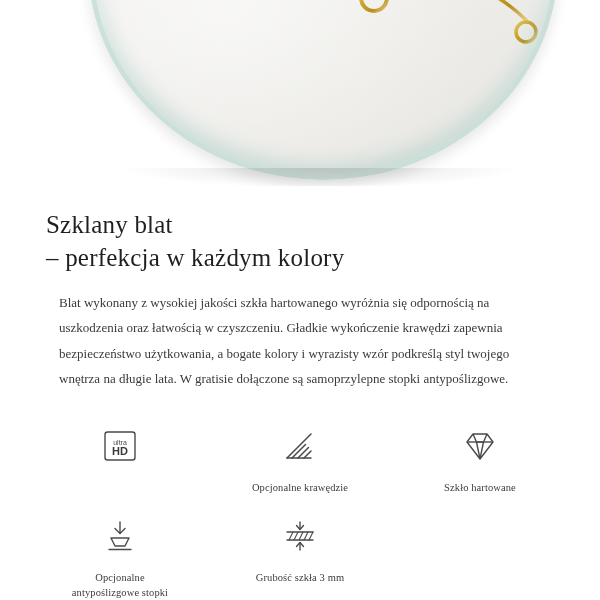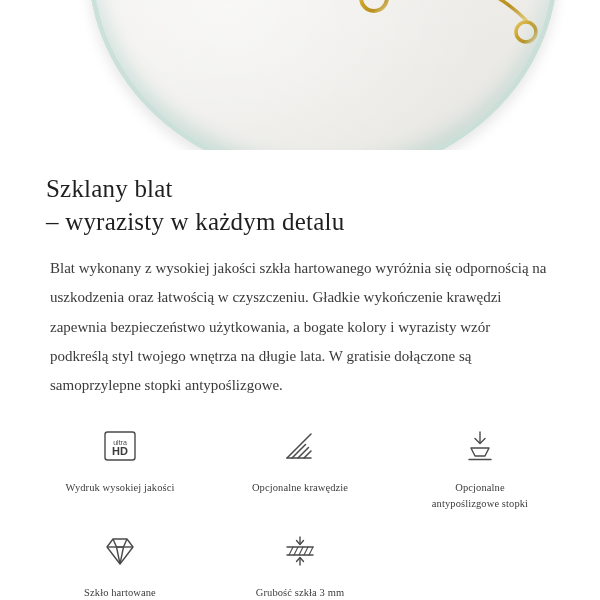--- a/index.html
+++ b/index.html
@@ -78,24 +78,24 @@
     line-height: 1.32;
     font-weight: 400;
     color: #1f1f1f;
     letter-spacing: 0.2px;
     margin: 0 0 16px 0;
   }
   .headline .line2 { display: block; }
 
   .body-copy {
     font-family: "Liberation Serif", serif;
-    font-size: 15px;
+    font-size: 13px;
     line-height: 1.95;
     color: #3a3a3a;
-    margin: 4px;
+    margin: 13px;
     max-width: 510px;
   }
 
   
   .features {
     margin-top: 22px;
     padding: 0 30px;
     display: grid;
     grid-template-columns: repeat(3, 1fr);
     grid-row-gap: 20px;
@@ -183,78 +183,77 @@
         </g>
       </svg>
 
     </div>
     <div class="hero-shadow"></div>
   </div>
 
   <div class="content">
     <h1 class="headline">
       <span>Szklany blat</span>
-      <span class="line2">– wyrazisty w każdym detalu</span>
+      <span class="line2">– perfekcja w każdym kolory</span>
     </h1>
     <p class="body-copy">Blat wykonany z wysokiej jakości szkła hartowanego wyróżnia się odpornością na uszkodzenia oraz łatwością w czyszczeniu. Gładkie wykończenie krawędzi zapewnia bezpieczeństwo użytkowania, a bogate kolory i wyrazisty wzór podkreślą styl twojego wnętrza na długie lata. W gratisie dołączone są samoprzylepne stopki antypoślizgowe.</p>
   </div>
 
   <div class="features">
 
 
     <div class="feature">
       <div class="feature-icon">
         <svg width="42" height="40" viewBox="0 0 42 40">
           <rect x="6" y="6" width="30" height="28" rx="2.5" fill="none" stroke="#4a4a4a" stroke-width="1.4"></rect>
           <text x="21" y="18.5" text-anchor="middle" font-family="Liberation Sans, sans-serif" font-size="7" fill="#4a4a4a">ultra</text>
           <text x="21" y="29" text-anchor="middle" font-family="Liberation Sans, sans-serif" font-size="11" font-weight="bold" fill="#3a3a3a">HD</text>
         </svg>
       </div>
-      <div class="feature-label">Wydruk wysokiej jakości</div>
     </div>
 
     <div class="feature">
       <div class="feature-icon">
         <svg width="42" height="40" viewBox="0 0 42 40" fill="none" stroke="#4a4a4a" stroke-width="1.5" stroke-linecap="round">
           <path d="M8 32 L32 8"></path>
           <path d="M8 32 L32 32"></path>
           <path d="M13 32 L26.5 18.5"></path>
           <path d="M19 32 L29.5 21.5"></path>
           <path d="M25 32 L32 25"></path>
         </svg>
       </div>
       <div class="feature-label">Opcjonalne krawędzie</div>
     </div>
 
     <div class="feature">
       <div class="feature-icon">
-        <svg width="42" height="40" viewBox="0 0 42 40" fill="none" stroke="#4a4a4a" stroke-width="1.4" stroke-linejoin="round" stroke-linecap="round">
-          <path d="M21 6 L21 17"></path>
-          <path d="M16 12.5 L21 17.5 L26 12.5"></path>
-          <path d="M12 22 L30 22 L26 30 L16 30 Z"></path>
-          <path d="M10 33.5 L32 33.5"></path>
-        </svg>
-      </div>
-      <div class="feature-label">
-        <span>Opcjonalne</span><br>
-        <span>antypoślizgowe stopki</span>
-      </div>
-    </div>
-
-    <div class="feature">
-      <div class="feature-icon">
         <svg width="42" height="40" viewBox="0 0 42 40" fill="none" stroke="#4a4a4a" stroke-width="1.4" stroke-linejoin="round">
           <path d="M8 16 L14 8 L28 8 L34 16 L21 33 Z"></path>
           <path d="M8 16 L34 16"></path>
           <path d="M14 8 L17.5 16 L21 33"></path>
           <path d="M28 8 L24.5 16 L21 33"></path>
           <path d="M17.5 16 L24.5 16"></path>
         </svg>
       </div>
       <div class="feature-label">Szkło hartowane</div>
+    </div>
+
+    <div class="feature">
+      <div class="feature-icon">
+        <svg width="42" height="40" viewBox="0 0 42 40" fill="none" stroke="#4a4a4a" stroke-width="1.4" stroke-linejoin="round" stroke-linecap="round">
+          <path d="M21 6 L21 17"></path>
+          <path d="M16 12.5 L21 17.5 L26 12.5"></path>
+          <path d="M12 22 L30 22 L26 30 L16 30 Z"></path>
+          <path d="M10 33.5 L32 33.5"></path>
+        </svg>
+      </div>
+      <div class="feature-label">
+        <span>Opcjonalne</span><br>
+        <span>antypoślizgowe stopki</span>
+      </div>
     </div>
 
     <div class="feature">
       <div class="feature-icon">
         <svg width="42" height="40" viewBox="0 0 42 40" fill="none" stroke="#4a4a4a" stroke-width="1.4" stroke-linecap="round" stroke-linejoin="round">
           <path d="M21 6 L21 13"></path>
           <path d="M17.5 9.5 L21 13.5 L24.5 9.5"></path>
           <path d="M8 16 L34 16"></path>
           <path d="M8 24 L34 24"></path>
           <path d="M10 24 L14 16 M15 24 L19 16 M20 24 L24 16 M25 24 L29 16 M30 24 L34 16" stroke-width="1.1"></path>

